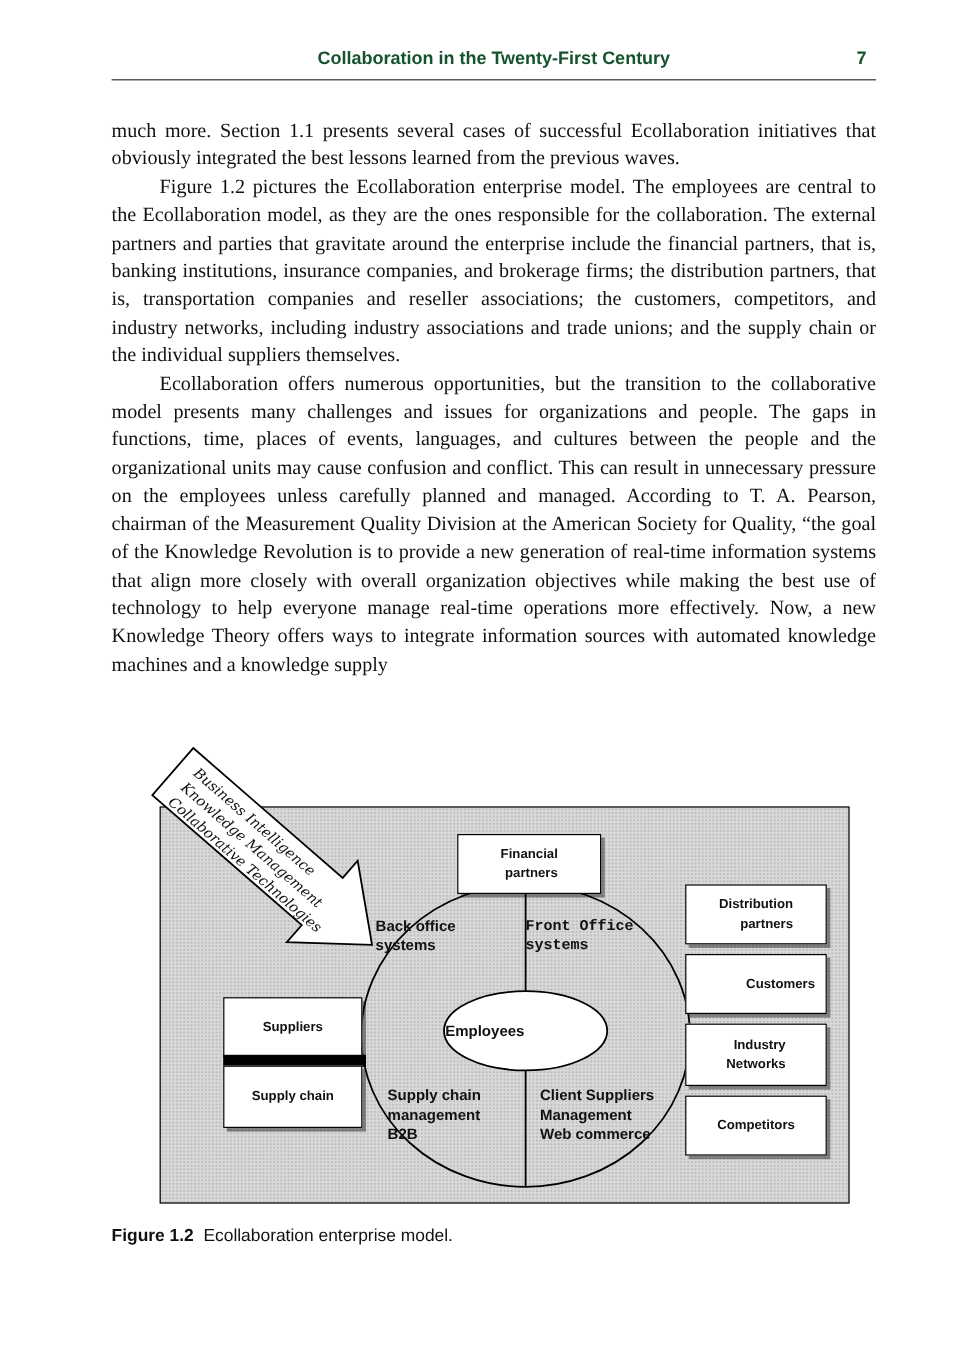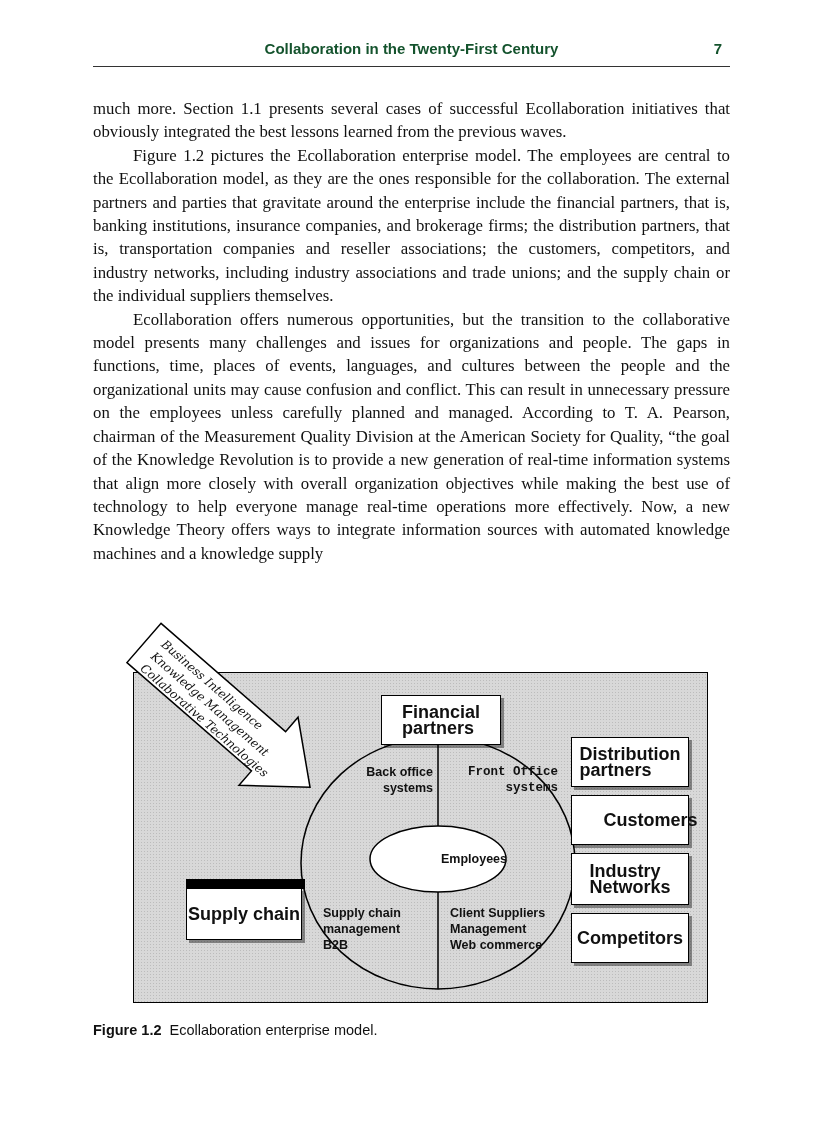--- a/index.html
+++ b/index.html
@@ -46,34 +46,34 @@
     background-size:3px 3px;
   }
   .figure svg { position:absolute; left:0; top:0; overflow:visible; }
 
   .dbox {
     position:absolute;
     background:#ffffff;
     border:1px solid #000;
     box-shadow:3px 3px 0 rgba(0,0,0,0.40);
     display:flex; align-items:center; justify-content:center;
-    text-align:left;
+    text-align:right;
     font-family:"Liberation Sans", sans-serif;
-    font-weight:bold; font-size:18px; line-height:16px;
+    font-weight:bold; font-size:11px; line-height:16px;
     color:#111;
     white-space:pre-line;
   }
   .dlabel {
     position:absolute;
     font-family:"Liberation Sans", sans-serif;
     font-weight:bold; font-size:12.5px; line-height:16px;
     color:#111;
     white-space:pre-line;
   }
-  .dlabel.center { text-align:right; }
+  .dlabel.center { text-align:left; }
 
   .box-financial     { left:247px; top:22px;  width:120px; height:50px; }
   .box-distribution  { left:437px; top:64px;  width:118px; height:50px; }
   .box-customers     { left:437px; top:122px; width:118px; height:50px;padding-left:41px; }
   .box-industry      { left:437px; top:180px; width:118px; height:52px; }
   .box-competitors   { left:437px; top:240px; width:118px; height:50px; }
   .box-suppliers     { left:52px;  top:158px; width:116px; height:50px; }
   .box-supplychain   { left:52px;  top:215px; width:116px; height:52px; }
   .stack-divider     { position:absolute; left:52px; top:206px; width:119px; height:10px; background:#000; }
 
@@ -134,20 +134,21 @@
     </svg>
 
     <div class="dbox box-financial">Financial
 partners</div>
     <div class="dbox box-distribution">Distribution
 partners</div>
     <div class="dbox box-customers">Customers</div>
     <div class="dbox box-industry">Industry
 Networks</div>
     <div class="dbox box-competitors">Competitors</div>
+    <div class="dbox box-suppliers">Suppliers</div>
     <div class="stack-divider"></div>
     <div class="dbox box-supplychain">Supply chain</div>
 
     <div class="dlabel center lbl-backoffice">Back office
 systems</div>
     <div class="dlabel center lbl-frontoffice">Front Office
 systems</div>
     <div class="dlabel center lbl-employees">Employees</div>
     <div class="dlabel lbl-scm">Supply chain
 management

